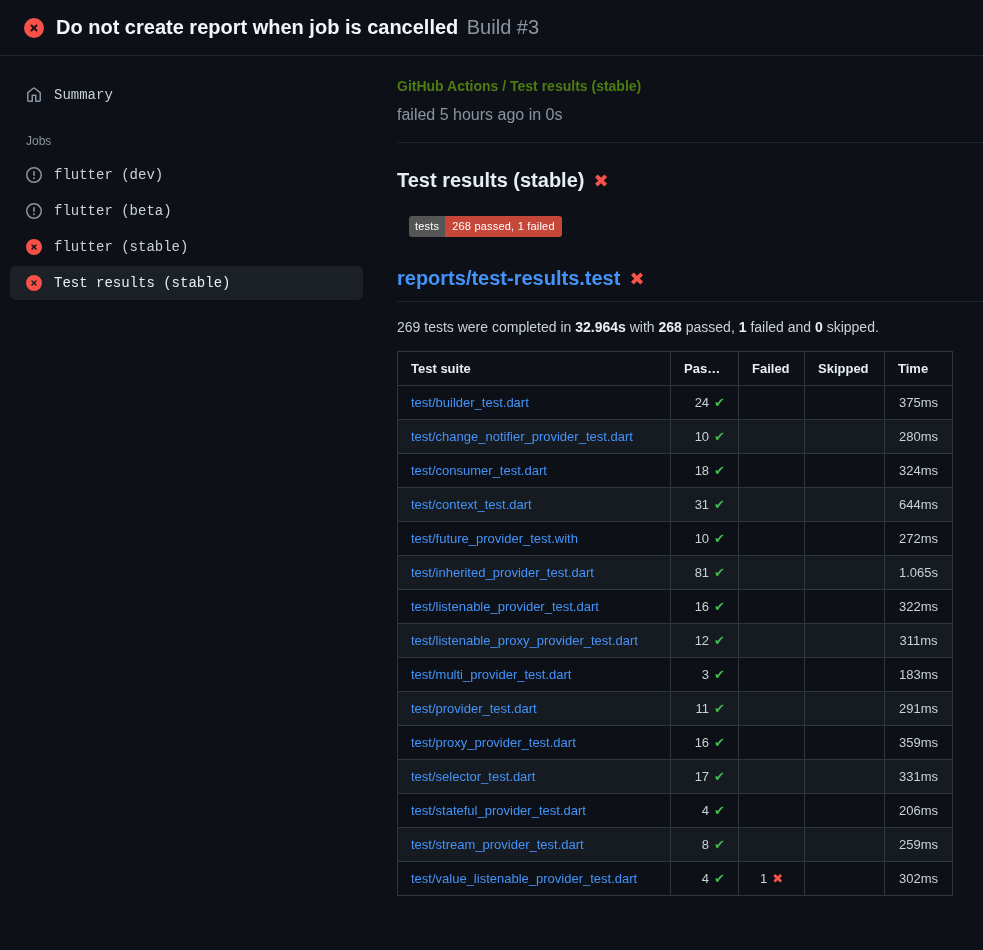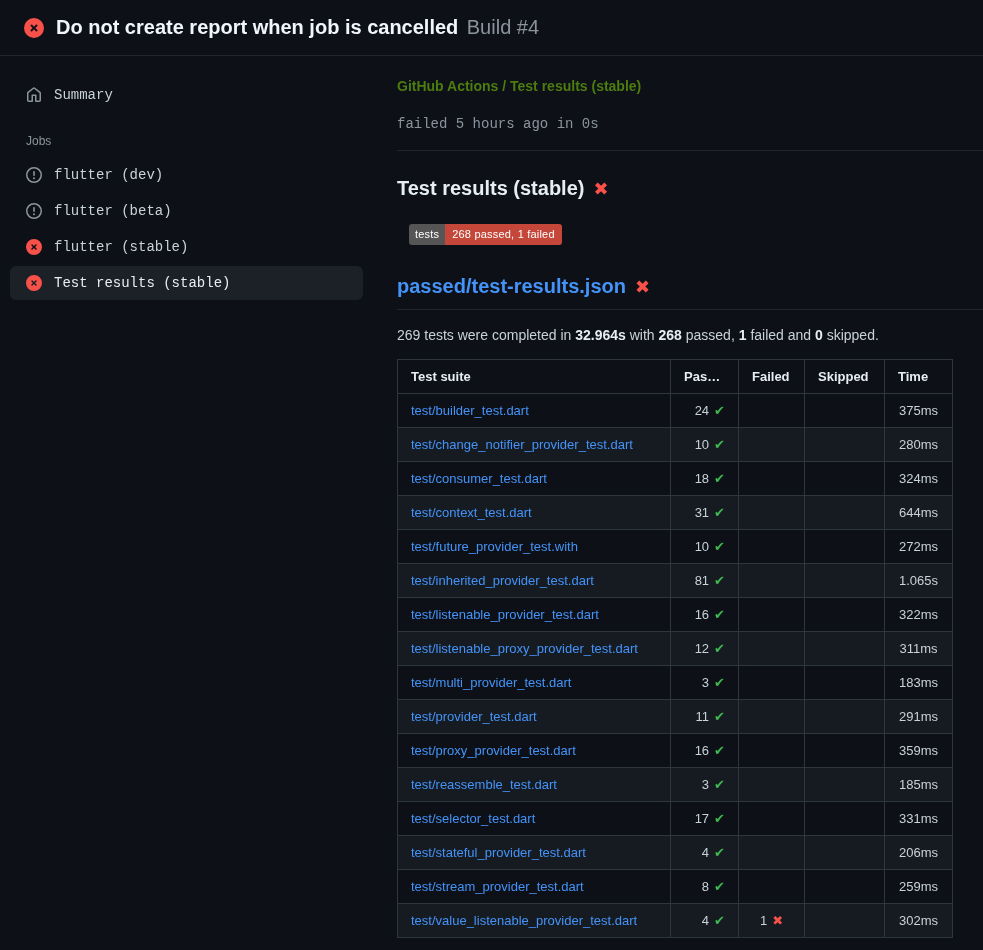--- a/index.html
+++ b/index.html
@@ -31,21 +31,21 @@
   }
   .sidebar-item.selected{background:#1c2128;color:#e6edf3;}
   .sidebar-item .icon{display:flex;flex:0 0 auto;}
   .jobs-label{
     font-size:12px;color:#8b949e;
     padding:20px 26px 10px 26px;
   }
   
   .main{flex:1 1 auto;min-width:0;padding:22px 0 0 24px;}
   .crumb{font-size:14px;font-weight:600;color:#4d7c0f;}
-  .run-meta{font-size:14px;color:#8b949e;margin-top:22px;font-family:Liberation Mono, monospace;}
+  .run-meta{font-size:16px;color:#8b949e;margin-top:12px;}
   .divider{border:none;border-top:1px solid #21262d;margin:18px 0 0 0;}
   .section-h1{
     display:flex;align-items:center;gap:9px;
     margin:26px 0 0 0;font-size:20px;font-weight:700;color:#e6edf3;
   }
   .cross-glyph{color:var(--danger);font-size:18px;font-weight:700;line-height:1;}
   
   .badge{
     display:inline-flex;margin-top:24px;border-radius:3px;overflow:hidden;
     font-size:11px;line-height:1;color:#ffffff;letter-spacing:.2px;margin-left:12px;
@@ -101,21 +101,21 @@
 </svg>
 
 <div class="top-header">
   <span class="icon-wrap">
     <svg width="20" height="20" viewBox="0 0 16 16">
         <use href="#ico-x-circle"></use>
       </svg>
   </span>
   <span>
     <span class="run-title">Do not create report when job is cancelled</span>
-    <span class="run-build">Build #4</span>
+    <span class="run-build">Build #3</span>
   </span>
 </div>
 
 <div class="layout">
 
   <div class="sidebar">
     <div class="sidebar-item">
       <span class="icon">
         <svg width="16" height="16" viewBox="0 0 16 16">
             <use href="#ico-home"></use>
@@ -172,21 +172,21 @@
       <span>Test results (stable)</span>
       <span class="cross-glyph">✖</span>
     </div>
 
     <div class="badge">
       <span class="badge-label">tests</span>
       <span class="badge-value">268 passed, 1 failed</span>
     </div>
 
     <div class="report-h2">
-      <a href="#">passed/test-results.json</a>
+      <a href="#">reports/test-results.test</a>
       <span class="cross-glyph">✖</span>
     </div>
 
     <p class="summary-p"><span>269 tests were completed in </span><b>32.964s</b><span> with </span><b>268</b><span> passed, </span><b>1</b><span> failed and </span><b>0</b><span> skipped.</span></p>
 
     <table class="results">
       <colgroup>
         <col class="c-suite">
           <col class="c-passed">
           <col class="c-failed">
@@ -284,27 +284,20 @@
   </tr>
 
   <tr>
     <td class="cell-suite"><a href="#" class="suite-link">test/proxy_provider_test.dart</a></td>
     <td class="al-r cell-passed">16<span class="check">✔</span></td>
     <td class="al-c cell-failed"></td>
     <td class="al-c cell-skipped"></td>
     <td class="al-c cell-time">359ms</td>
   </tr>
 
-  <tr>
-    <td class="cell-suite"><a href="#" class="suite-link">test/reassemble_test.dart</a></td>
-    <td class="al-r cell-passed">3<span class="check">✔</span></td>
-    <td class="al-c cell-failed"></td>
-    <td class="al-c cell-skipped"></td>
-    <td class="al-c cell-time">185ms</td>
-  </tr>
 
   <tr>
     <td class="cell-suite"><a href="#" class="suite-link">test/selector_test.dart</a></td>
     <td class="al-r cell-passed">17<span class="check">✔</span></td>
     <td class="al-c cell-failed"></td>
     <td class="al-c cell-skipped"></td>
     <td class="al-c cell-time">331ms</td>
   </tr>
 
   <tr>

